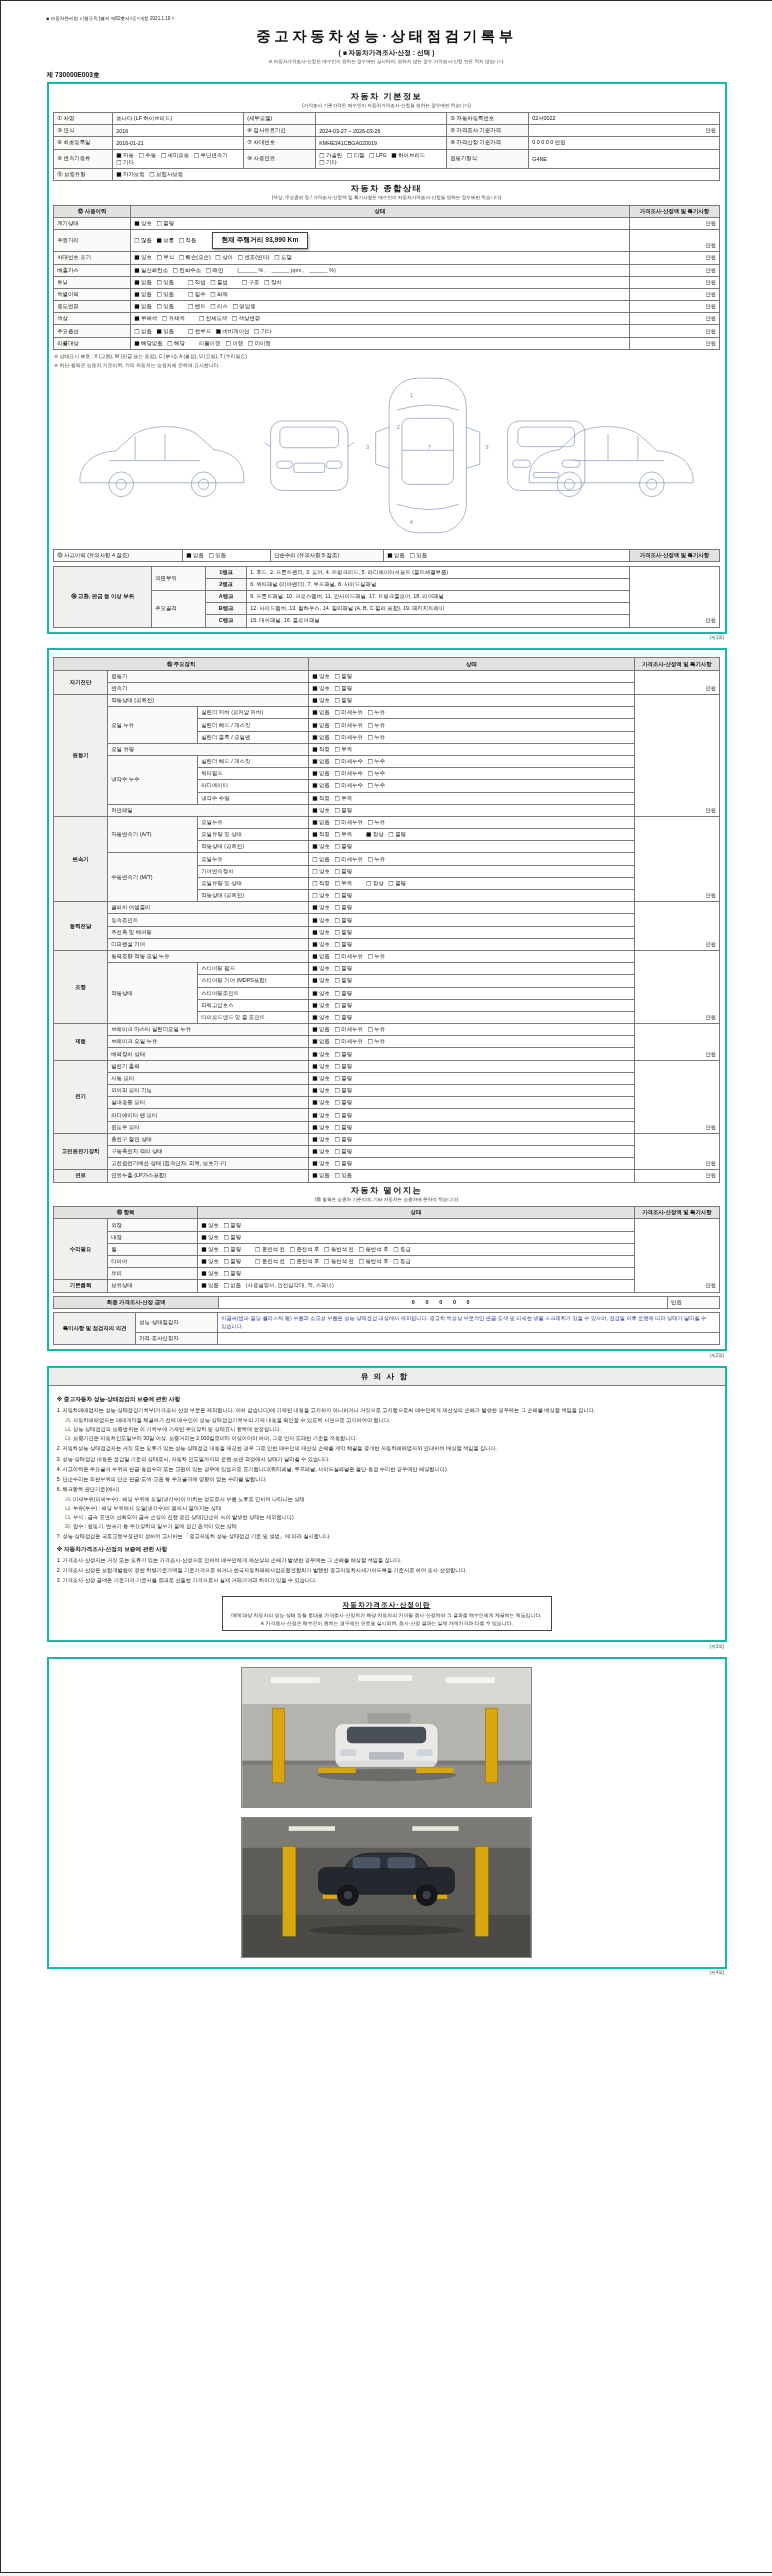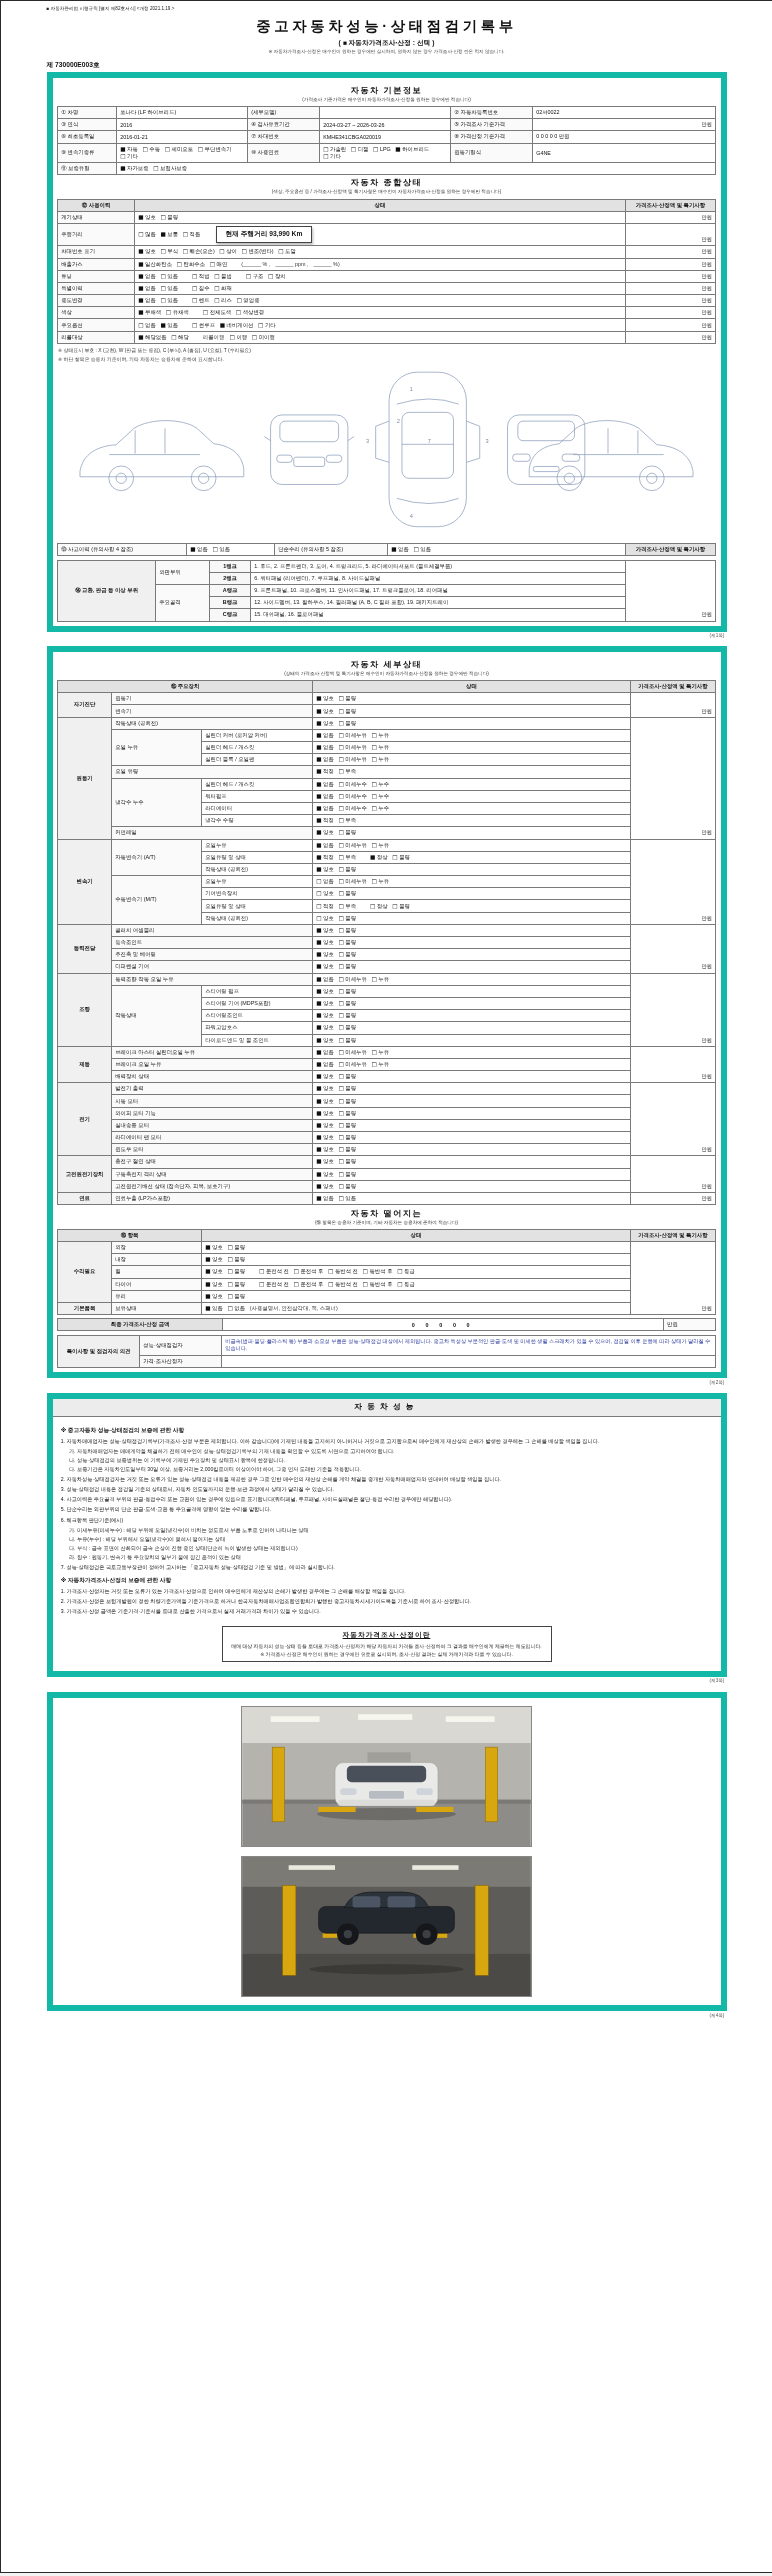--- a/index.html
+++ b/index.html
@@ -1,25 +1,25 @@
 <!DOCTYPE html>
 <html style="font-size:8.2px"><head>
 <meta charset="utf-8">
 <style>
   *{box-sizing:border-box}
   html,body{margin:0;padding:0}
   body{width:773px;min-height:2576px;background:#f4f4f4;font-family:"Liberation Sans","DejaVu Sans",sans-serif;color:#111}
   .viewport{width:773px;min-height:2573px;background:#ffffff;border:0.5px solid #2a2a2a;padding:4.1px 0 13.4px}
-  .page{width:680px;margin:0 auto}
+  .page{width:680px;margin:10px auto}
   .form-ref{font-size:4.6px;color:#222;padding-top:1px}
   .title{text-align:center;font-size:14.4px;font-weight:bold;letter-spacing:3.6px;margin-top:6.2px}
   .title-sub{text-align:center;font-size:6.7px;font-weight:bold;margin-top:2.6px}
   .title-note{text-align:center;font-size:4.6px;color:#444;margin-top:1.5px}
   .doc-no{font-size:6.7px;font-weight:bold;margin:6.2px 0 2.6px}
-  .box{border:6px solid #14b8a6;padding:4.1px 4.6px;background:#fff}
+  .box{border:2px solid #14b8a6;padding:4.1px 4.6px;background:#fff}
   .page-marker{text-align:right;font-size:4.6px;color:#555;margin:1.5px 2.1px 8.2px}
   .sec-head{text-align:center;padding:2.6px 0 1px}
   .sec-title{font-size:8.2px;font-weight:bold;letter-spacing:1.5px}
   .sec-note{display:block;font-size:4.6px;color:#333;margin-top:1px}
   table.grid{width:100%;border-collapse:collapse;table-layout:fixed;margin-top:3.1px}
   .grid td{border:0.5px solid #7a7a7a;padding:2.1px 3.1px;font-size:5.4px;vertical-align:middle;word-break:keep-all;overflow:hidden}
   .grid td.hd{background:#e2e2e2;font-weight:bold;text-align:center}
   .grid td.grp{background:#f0f0f0;font-weight:bold;text-align:center}
   .grid td.lab{background:#fafafa}
   .grid td.sub{background:#fff;color:#222}
@@ -300,24 +300,20 @@
             <tr>
               <td class="rank">C랭크</td>
               <td class="items">15. 대쉬패널,  16. 플로어패널</td>
             </tr>
           </tbody>
         </table>
     </div>
     <div class="page-marker">(제1쪽)</div>
 
     <div class="box">
-      <div class="sec-head">
-        <span class="sec-title">자동차 세부상태</span>
-        <span class="sec-note">(상태의 가격조사·산정액 및 특기사항은 매수인이 자동차가격조사·산정을 원하는 경우에만 적습니다)</span>
-      </div>
       <table class="grid">
         <colgroup>
             <col style="width:54px">
             <col style="width:90px">
             <col style="width:111px">
             <col>
             <col style="width:85px">
           </colgroup>
       <tbody>
             <tr>
@@ -596,21 +592,21 @@
             <tr>
               <td class="lab">가격·조사산정자</td>
               <td class="opinion"></td>
             </tr>
           </tbody>
         </table>
     </div>
     <div class="page-marker">(제2쪽)</div>
 
     <div class="box notice-box">
-      <div class="notice-title">자동차성능</div>
+      <div class="notice-title">유의사항</div>
       <div class="notice">
           <div class="nh">※ 중고자동차 성능·상태점검의 보증에 관한 사항</div>
           <div class="n1">1. 자동차매매업자는 성능·상태점검기록부(가격조사·산정 부분은 제외합니다. 이하 같습니다)에 기재된 내용을 고지하지 아니하거나 거짓으로 고지함으로써 매수인에게 재산상의 손해가 발생한 경우에는 그 손해를 배상할 책임을 집니다.</div>
           <div class="n2">가. 자동차매매업자는 매매계약을 체결하기 전에 매수인이 성능·상태점검기록부의 기재 내용을 확인할 수 있도록 서면으로 고지하여야 합니다.</div>
           <div class="n2">나. 성능·상태점검의 보증범위는 이 기록부에 기재된 주요장치 및 상태표시 항목에 한정됩니다.</div>
           <div class="n2">다. 보증기간은 자동차인도일부터 30일 이상, 보증거리는 2,000킬로미터 이상이어야 하며, 그중 먼저 도래한 기준을 적용합니다.</div>
           <div class="n1">2. 자동차성능·상태점검자는 거짓 또는 오류가 있는 성능·상태점검 내용을 제공한 경우 그로 인한 매수인의 재산상 손해를 계약 체결을 중개한 자동차매매업자와 연대하여 배상할 책임을 집니다.</div>
           <div class="n1">3. 성능·상태점검 내용은 점검일 기준의 상태로서, 자동차 인도일까지의 운행·보관 과정에서 상태가 달라질 수 있습니다.</div>
           <div class="n1">4. 사고이력은 주요골격 부위의 판금·용접수리 또는 교환이 있는 경우에 있음으로 표기합니다(쿼터패널, 루프패널, 사이드실패널은 절단·용접 수리한 경우에만 해당합니다).</div>
           <div class="n1">5. 단순수리는 외판부위의 단순 판금·도색·교환 등 주요골격에 영향이 없는 수리를 말합니다.</div>

